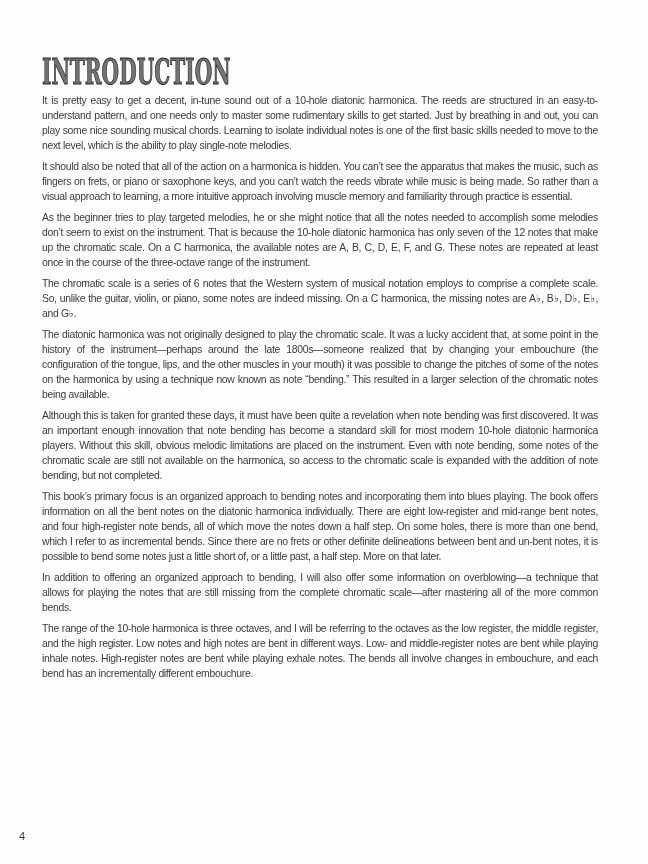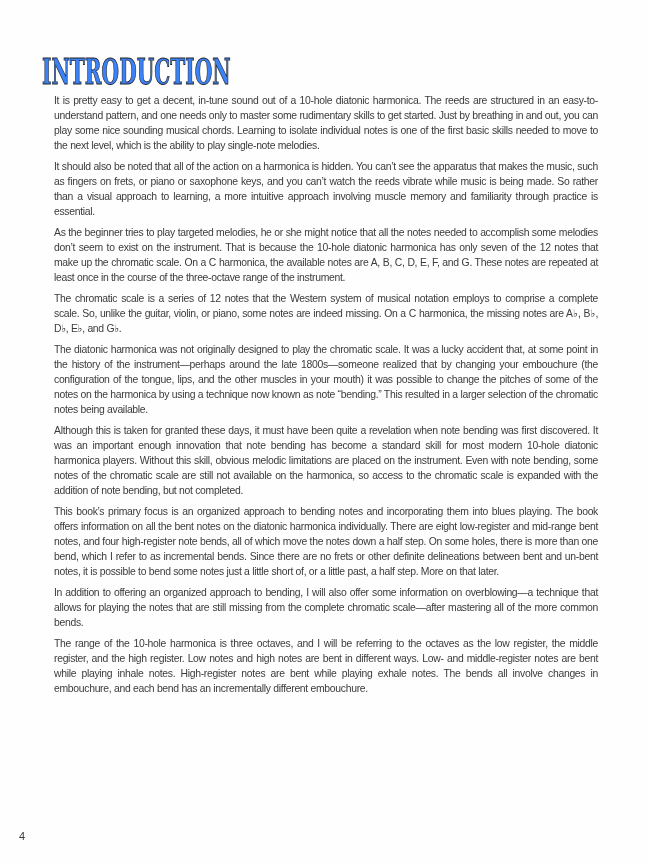--- a/index.html
+++ b/index.html
@@ -21,31 +21,31 @@
     left: 42px;
     top: 54px;
     width: 556px;
   }
   .title {
     margin: 0 0 5px 0;
     font-family: "DejaVu Serif", serif;
     font-weight: bold;
     font-size: 36px;
     line-height: 34px;
-    color: #3b82f6;
+    color: #737373;
     white-space: nowrap;
   }
   .title-inner {
     display: inline-block;
     transform: scaleX(0.56);
     transform-origin: 0 50%;
     -webkit-text-stroke: 0.9px #211d1e;
   }
   .body-para {
-    margin: 0 0 6px 12px;
+    margin: 0 0 6px 0;
     font-size: 10.4px;
     line-height: 15px;
     letter-spacing: -0.3px;
     text-align: justify;
     color: #3c3a3b;
   }
   .page-number {
     position: absolute;
     left: 19px;
     top: 830px;
@@ -55,21 +55,21 @@
 </style>
 </head>
 <body>
 
 <div class="page">
   <div class="content">
     <h1 class="title"><span class="title-inner">INTRODUCTION</span></h1>
     <p class="body-para">It is pretty easy to get a decent, in-tune sound out of a 10-hole diatonic harmonica. The reeds are structured in an easy-to-understand pattern, and one needs only to master some rudimentary skills to get started. Just by breathing in and out, you can play some nice sounding musical chords. Learning to isolate individual notes is one of the first basic skills needed to move to the next level, which is the ability to play single-note melodies.</p>
     <p class="body-para">It should also be noted that all of the action on a harmonica is hidden. You can’t see the apparatus that makes the music, such as fingers on frets, or piano or saxophone keys, and you can’t watch the reeds vibrate while music is being made. So rather than a visual approach to learning, a more intuitive approach involving muscle memory and familiarity through practice is essential.</p>
     <p class="body-para">As the beginner tries to play targeted melodies, he or she might notice that all the notes needed to accomplish some melodies don’t seem to exist on the instrument. That is because the 10-hole diatonic harmonica has only seven of the 12 notes that make up the chromatic scale. On a C harmonica, the available notes are A, B, C, D, E, F, and G. These notes are repeated at least once in the course of the three-octave range of the instrument.</p>
-    <p class="body-para">The chromatic scale is a series of 12 notes that the Western system of musical notation employs to comprise a complete scale. So, unlike the guitar, violin, or piano, some notes are indeed missing. On a C harmonica, the missing notes are A♭, B♭, D♭, E♭, and G♭.</p>
+    <p class="body-para">The chromatic scale is a series of 6 notes that the Western system of musical notation employs to comprise a complete scale. So, unlike the guitar, violin, or piano, some notes are indeed missing. On a C harmonica, the missing notes are A♭, B♭, D♭, E♭, and G♭.</p>
     <p class="body-para">The diatonic harmonica was not originally designed to play the chromatic scale. It was a lucky accident that, at some point in the history of the instrument—perhaps around the late 1800s—someone realized that by changing your embouchure (the configuration of the tongue, lips, and the other muscles in your mouth) it was possible to change the pitches of some of the notes on the harmonica by using a technique now known as note “bending.” This resulted in a larger selection of the chromatic notes being available.</p>
     <p class="body-para">Although this is taken for granted these days, it must have been quite a revelation when note bending was first discovered. It was an important enough innovation that note bending has become a standard skill for most modern 10-hole diatonic harmonica players. Without this skill, obvious melodic limitations are placed on the instrument. Even with note bending, some notes of the chromatic scale are still not available on the harmonica, so access to the chromatic scale is expanded with the addition of note bending, but not completed.</p>
     <p class="body-para">This book’s primary focus is an organized approach to bending notes and incorporating them into blues playing. The book offers information on all the bent notes on the diatonic harmonica individually. There are eight low-register and mid-range bent notes, and four high-register note bends, all of which move the notes down a half step. On some holes, there is more than one bend, which I refer to as incremental bends. Since there are no frets or other definite delineations between bent and un-bent notes, it is possible to bend some notes just a little short of, or a little past, a half step. More on that later.</p>
     <p class="body-para">In addition to offering an organized approach to bending, I will also offer some information on overblowing—a technique that allows for playing the notes that are still missing from the complete chromatic scale—after mastering all of the more common bends.</p>
     <p class="body-para">The range of the 10-hole harmonica is three octaves, and I will be referring to the octaves as the low register, the middle register, and the high register. Low notes and high notes are bent in different ways. Low- and middle-register notes are bent while playing inhale notes. High-register notes are bent while playing exhale notes. The bends all involve changes in embouchure, and each bend has an incrementally different embouchure.</p>
   </div>
   <div class="page-number">4</div>
 </div>
 
 </body></html>

